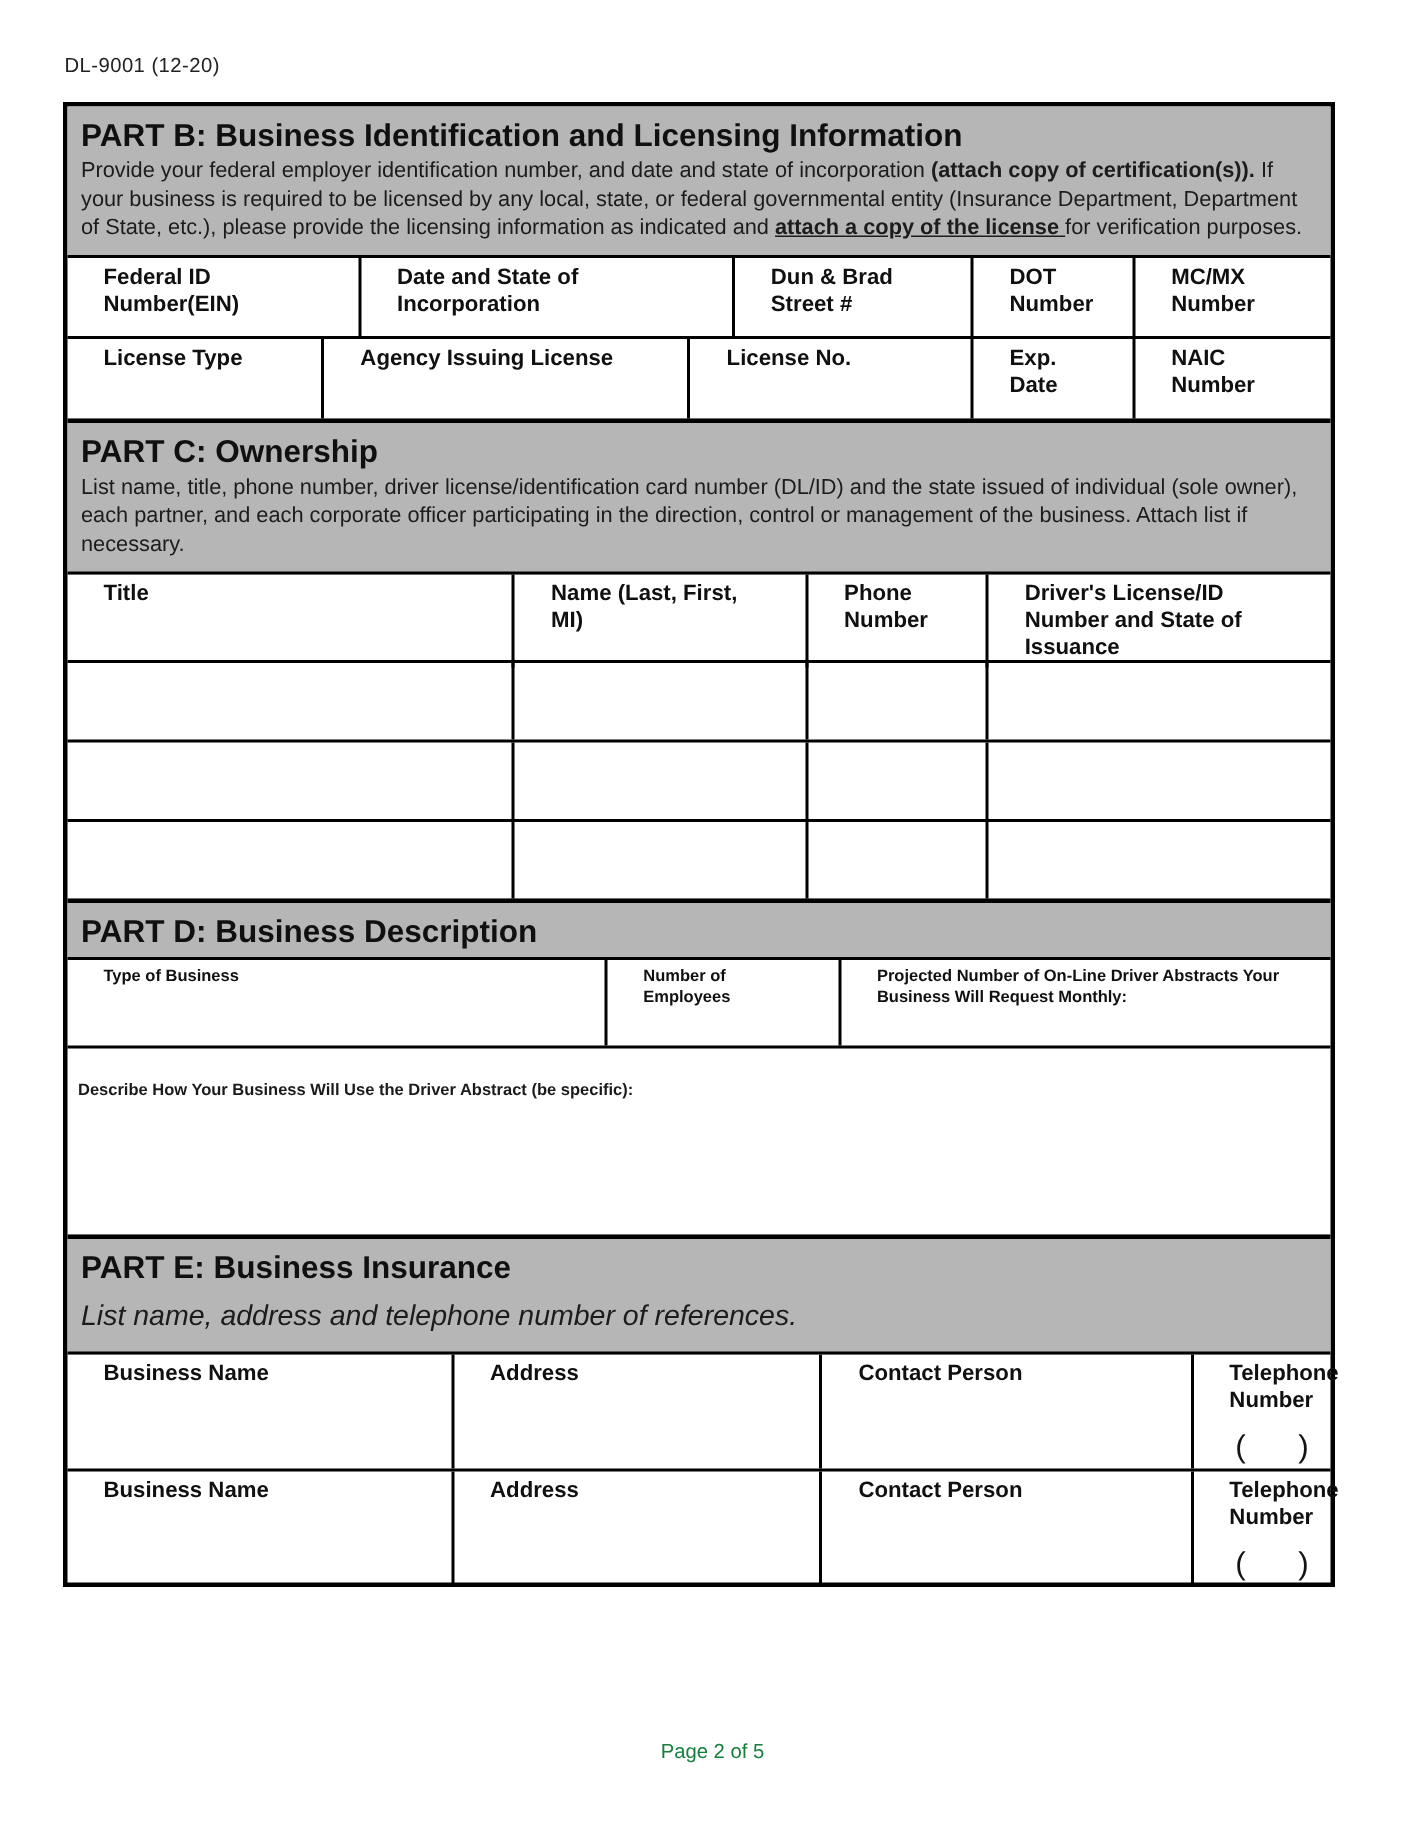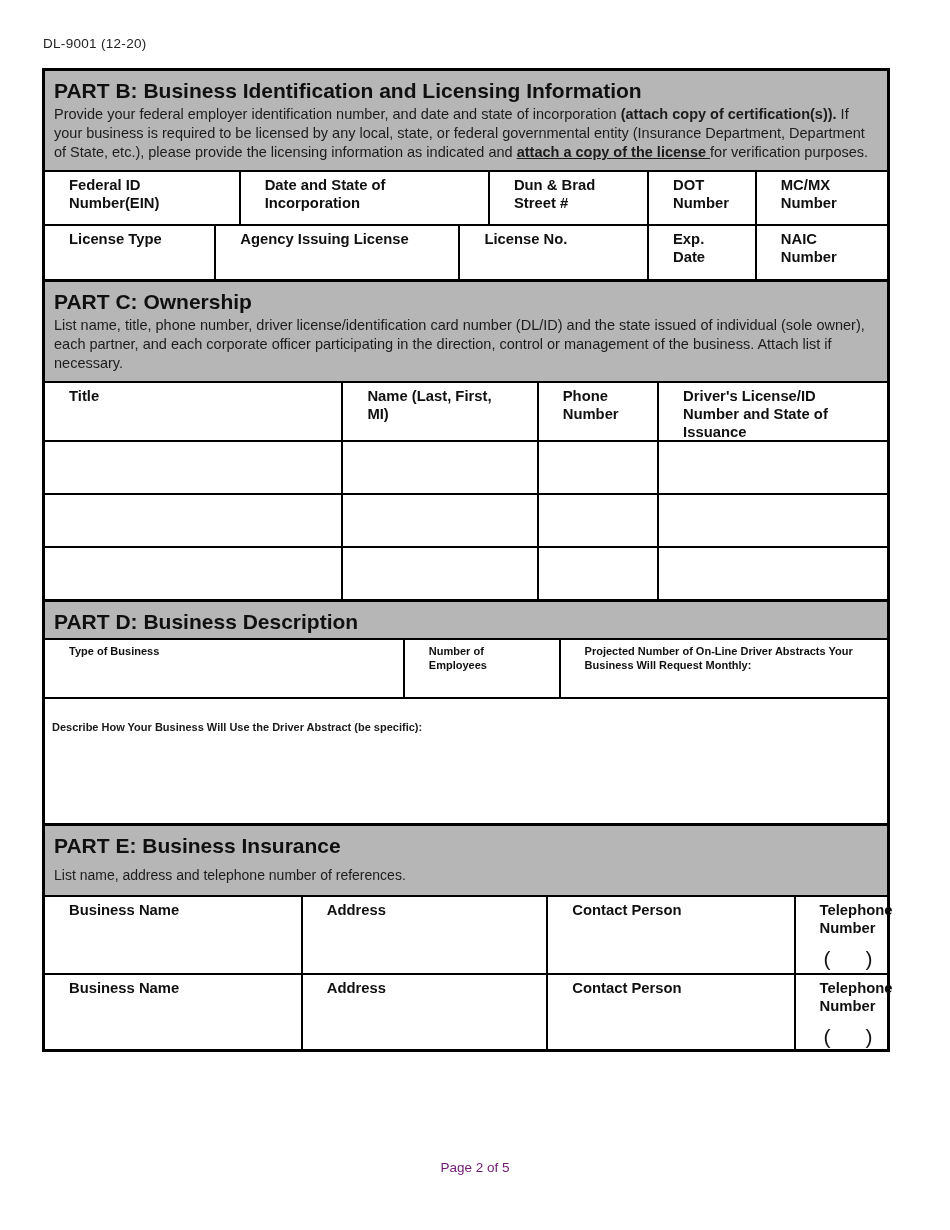--- a/index.html
+++ b/index.html
@@ -16,21 +16,21 @@
     position:absolute; left:42px; top:68px; width:848px;
     border:3px solid #000; background:#fff;
   }
   
   .sec-header { background:#b6b6b6; padding:7px 9px 8px 9px; border-bottom:2px solid #000; }
   .sec-top { border-top:3px solid #000; }
   .sec-title { font-size:21px; font-weight:bold; color:#101010; line-height:25px; }
   .sec-intro { font-size:14.5px; line-height:19px; color:#1c1c1c; margin-top:2px; padding-right:4px; }
   .sec-intro .b { font-weight:bold; }
   .sec-intro .bu { font-weight:bold; text-decoration:underline; }
-  .sec-sub { font-size:14px; color:#1c1c1c; margin-top:9px; }
+  .sec-sub { font-size:19px; color:#1c1c1c; margin-top:9px;font-style:italic; }
   
   .grid { display:grid; }
   .cell {
     padding:4px 24px; border-left:2px solid #000;
     font-weight:bold; font-size:14.8px; line-height:18px; color:#101010;
   }
   .cell:first-child { border-left:none; }
   .row-div { border-top:2px solid #000; }
   
   .pb-row1 { grid-template-columns:23% 29.6% 18.9% 12.8% auto; height:52px; }
@@ -45,21 +45,21 @@
   .pd-describe { height:126px; padding:18px 7px; border-top:2px solid #000; }
   
   .pe-row { grid-template-columns:25.5% 24.3% 24.5% auto; height:76px;gap:41px; }
   .phone-parens {
     display:block; margin-top:13px; padding-left:4px;
     font-size:21px; font-weight:normal; white-space:pre; color:#141414;
   }
   
   .page-footer {
     position:absolute; top:1160px; left:0; width:100%;
-    text-align:center; font-size:13.5px; color:#701a75;
+    text-align:center; font-size:13.5px; color:#15803d;
   }
 </style>
 </head>
 <body>
 
 <div class="form-code">DL-9001 (12-20)</div>
 
 <div class="form-body">
 
   <div>

